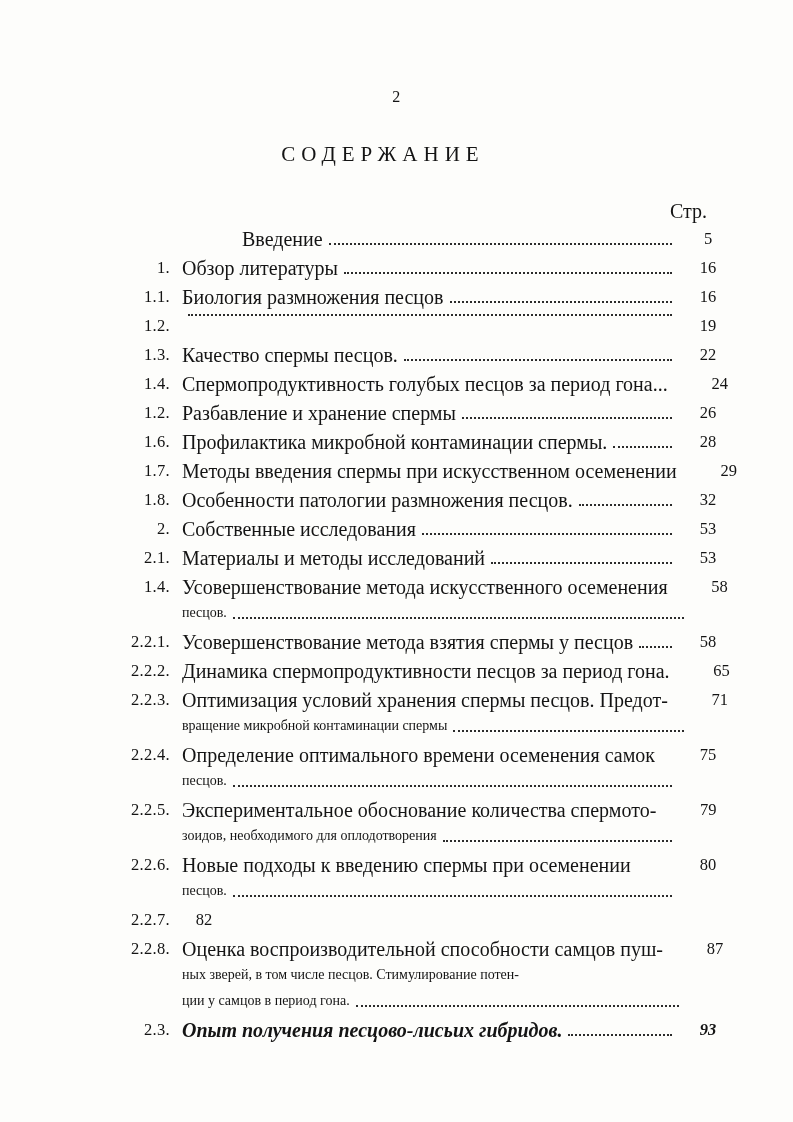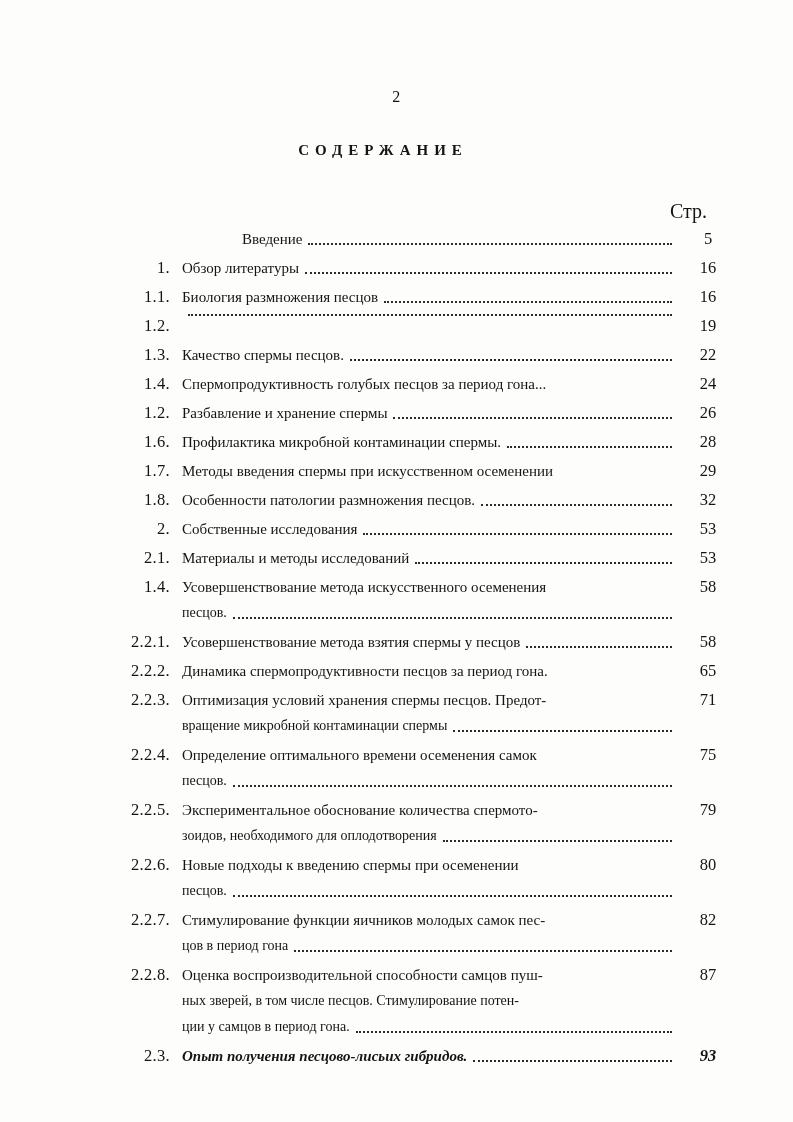--- a/index.html
+++ b/index.html
@@ -30,23 +30,23 @@
     text-align: center;
     font-size: 16px;
     letter-spacing: 0.5px;
   }
   .doc-title {
     position: absolute;
     top: 142px;
     left: 0;
     width: 766px;
     text-align: center;
-    font-size: 15px;
+    font-size: 21px;
     letter-spacing: 6px;
-    font-weight: bold;
+    font-weight: normal;
   }
   .page-col-header {
     position: absolute;
     top: 200px;
     right: 86px;
     font-size: 20px;
   }
   .toc {
     position: absolute;
     top: 226px;
@@ -72,21 +72,21 @@
     flex: 1 1 auto;
     position: relative;
     padding-right: 10px;
   }
   .toc-line {
     display: flex;
     align-items: flex-end;
     width: 100%;
   }
   .toc-label {
-    font-size: 15px;
+    font-size: 20px;
     line-height: 26px;
     white-space: nowrap;
   }
   .toc-dots {
     flex: 1 1 auto;
     border-bottom: 2px dotted #2b2b2b;
     margin: 0 4px 7px 6px;
     height: 1px;
     min-width: 10px;
   }
@@ -335,30 +335,20 @@
           </div>
           <div class="toc-cont">
             <span class="ctext">песцов.</span>
             <span class="toc-dots"></span>
           </div>
         </div>
         <div class="toc-page">80</div>
       </div>
       <div class="toc-row">
         <div class="toc-num">2.2.7.</div>
-        <div class="toc-body">
-          <div class="toc-line">
-            <span class="toc-label">Стимулирование функции яичников молодых самок пес-</span>
-            <span class="toc-dots none"></span>
-          </div>
-          <div class="toc-cont">
-            <span class="ctext">цов в период гона</span>
-            <span class="toc-dots"></span>
-          </div>
-        </div>
         <div class="toc-page">82</div>
       </div>
       <div class="toc-row">
         <div class="toc-num">2.2.8.</div>
         <div class="toc-body">
           <div class="toc-line">
             <span class="toc-label">Оценка воспроизводительной способности самцов пуш-</span>
             <span class="toc-dots none"></span>
           </div>
           <div class="toc-cont">

